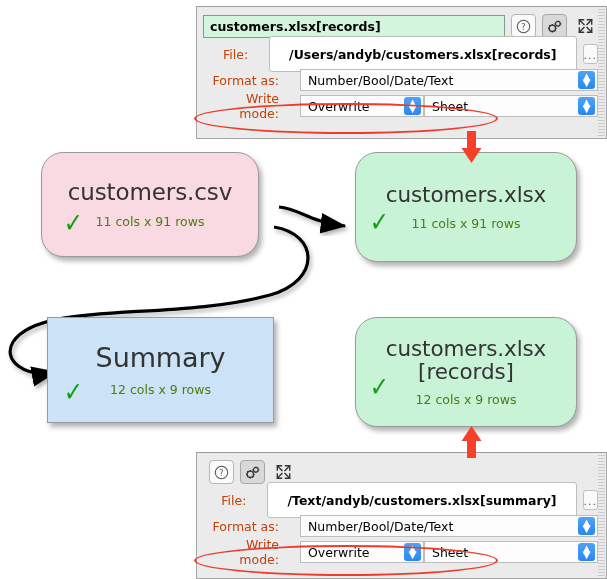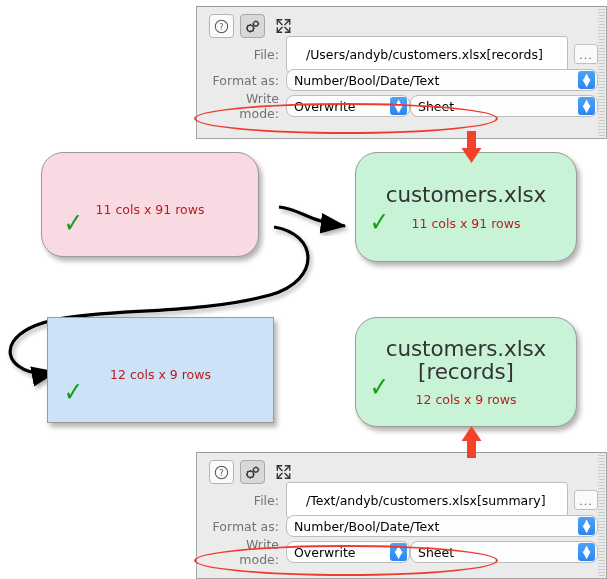--- a/index.html
+++ b/index.html
@@ -21,21 +21,21 @@
     box-shadow:3px 4px 5px rgba(0,0,0,0.30);
     display:flex;flex-direction:column;align-items:center;justify-content:center;
   }
   .node .title{
     color:#333333;
     text-align:center;
     line-height:1.08;
     letter-spacing:-0.1px;
   }
   .node .sub{
-    color:#b91c1c;
+    color:#4d7c0f;
     text-align:center;
     font-size:12.5px;
     margin-top:9px;
   }
   .node .tick{
     position:absolute;
     color:#12a012;
     font-size:27px;
     line-height:1;
     font-weight:700;
@@ -85,36 +85,36 @@
     font-weight:bold;font-size:12.5px;color:#000;
   }
   .iconbtn{
     width:25px;height:24px;margin-left:6px;box-sizing:border-box;
     border:1px solid #b5b5b5;border-radius:4px;background:#fbfbfb;
     display:flex;align-items:center;justify-content:center;
   }
   .iconbtn.pressed{background:#d8d8d8;border-color:#a8a8a8;}
   .iconbtn.flat{border:none;background:transparent;}
 
-  .lbl{width:76px;text-align:right;padding-right:7px;color:#737373;font-size:12.5px;}
+  .lbl{width:76px;text-align:right;padding-right:21px;color:#c2410c;font-size:12.5px;}
 
   .txtfield{
     flex:1;height:36px;box-sizing:border-box;background:#ffffff;
     border:1px solid #bdbdbd;border-radius:3px;
-    display:flex;align-items:center;padding:0 19px;font-size:12.5px;color:#000;
+    display:flex;align-items:center;padding:0 19px;font-size:12.5px;color:#000;font-weight:bold;
   }
   .dotsbtn{
     width:24px;height:20px;margin-left:6px;box-sizing:border-box;
     border:1px solid #c0c0c0;border-radius:3px;background:#fafafa;
     display:flex;align-items:flex-end;justify-content:center;
     font-size:11px;color:#555;padding-bottom:1px;letter-spacing:1px;
   }
   .combo{
     position:relative;height:22px;box-sizing:border-box;background:#fdfdfd;
-    border:1px solid #bdbdbd;border-radius:8px;
+    border:1px solid #bdbdbd;border-radius:0;
     display:flex;align-items:center;padding:0 24px 0 7px;
     font-size:12.5px;color:#000;
   }
   .combo .stepper{
     position:absolute;right:2px;top:1px;width:17px;height:18px;border-radius:3px;
     background:linear-gradient(#4da3f7,#2a87f0);
     display:flex;flex-direction:column;align-items:center;justify-content:center;
     color:#fff;line-height:0.62;font-size:10px;
   }
   .combo.grow{flex:1;}
@@ -154,49 +154,52 @@
     <path d="M 279 207 C 300 209 310 222 345 226" fill="none" stroke="#000" stroke-width="3.2" marker-end="url(#ah)" filter="url(#edgeshadow)"></path>
 
     <path d="M 274 227 C 318 234 322 280 270 295 C 170 322 40 300 13 342
              C 2 360 24 378 56 372" fill="none" stroke="#000" stroke-width="3.2" marker-end="url(#ah)" filter="url(#edgeshadow)"></path>
 
     <path d="M 276 370 L 345 370" fill="none" stroke="#000" stroke-width="3.2" marker-end="url(#ah)" filter="url(#edgeshadow)"></path>
   </svg>
 
   <div class="node" id="node-csv">
     <span class="tick">✓</span>
+    <div class="title">customers.csv</div>
     <div class="sub">11 cols x 91 rows</div>
   </div>
 
   <div class="node" id="node-records">
     <span class="tick">✓</span>
     <div class="title">
       <span>customers.xlsx</span><br>
     </div>
     <div class="sub">11 cols x 91 rows</div>
   </div>
 
   <div class="node" id="node-summary">
     <span class="tick">✓</span>
+    <div class="title">Summary</div>
     <div class="sub">12 cols x 9 rows</div>
   </div>
 
   <div class="node" id="node-sumout">
     <span class="tick">✓</span>
     <div class="title">
       <span>customers.xlsx</span><br>
       <span>[records]</span>
     </div>
     <div class="sub">12 cols x 9 rows</div>
   </div>
 
   <div class="panel" id="panel-top">
     <div class="scrollgrip"></div>
 
     <div class="prow titlerow">
+      <div class="title-field">customers.xlsx[records]</div>
 
       <div class="iconbtn">
         <svg width="15" height="15" viewBox="0 0 16 16">
           <circle cx="8" cy="8" r="6.6" fill="none" stroke="#555" stroke-width="1.1"></circle>
           <text x="8" y="11.4" font-size="8.6" text-anchor="middle" fill="#555" font-family="DejaVu Sans, sans-serif">?</text>
         </svg>
       </div>
 
       <div class="iconbtn pressed">
         <svg width="16" height="15" viewBox="0 0 18 16">

